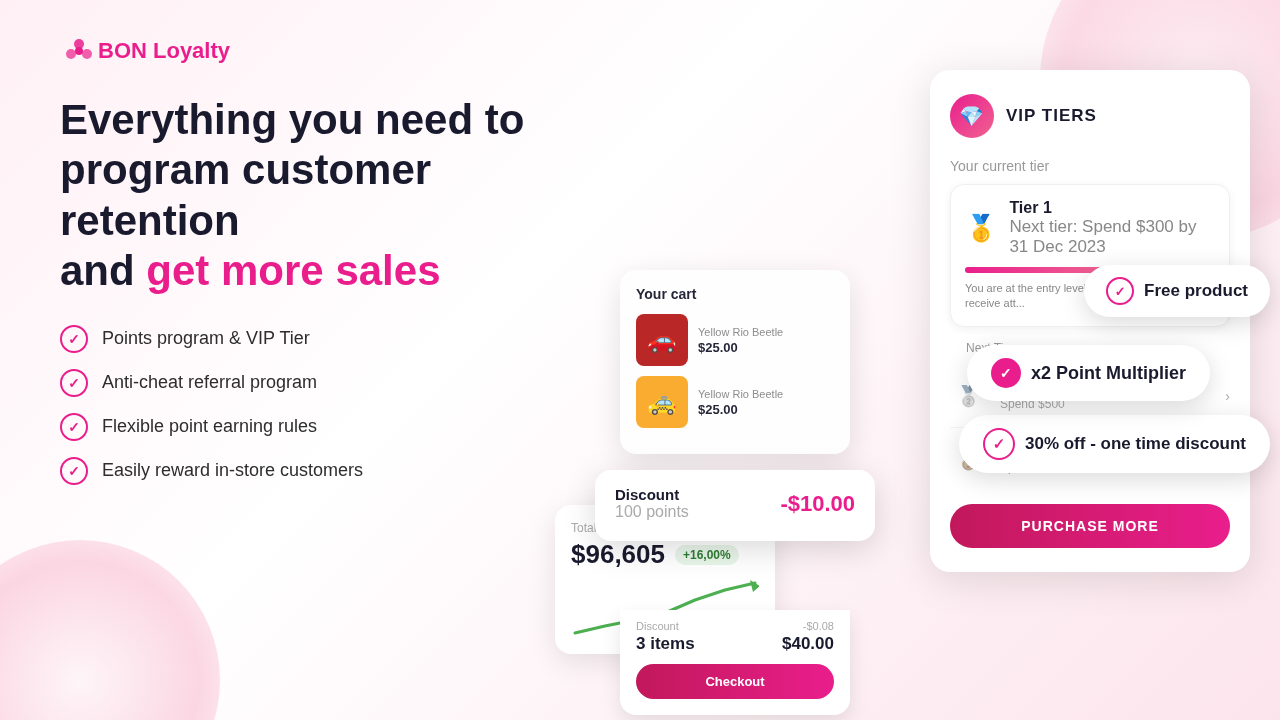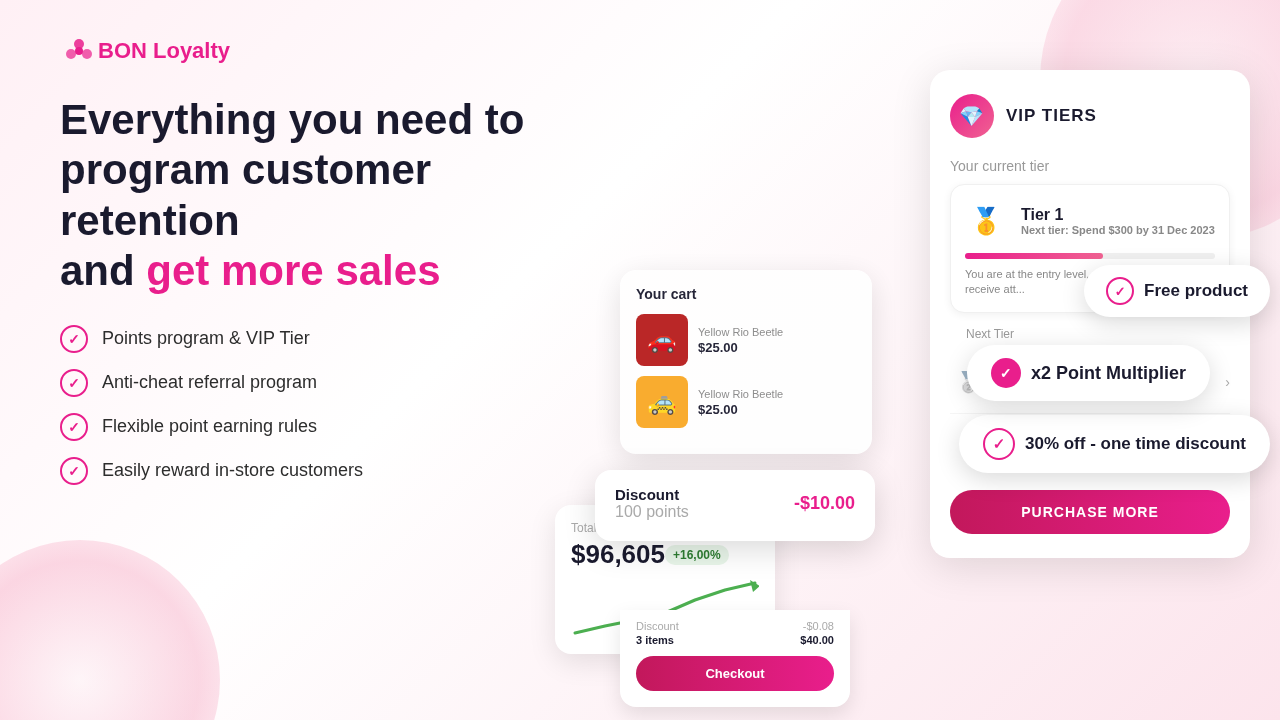--- a/index.html
+++ b/index.html
@@ -169,23 +169,22 @@
       align-items: center;
       justify-content: center;
       font-size: 26px;
     }
     .tier1-info h3 {
       font-size: 16px;
       font-weight: 700;
       color: #1a1a2e;
     }
     .tier1-info p {
-      font-size: 11px;
+      font-size: 17px;
       color: #888;
-      font-weight: bold;
     }
     .tier1-progress {
       width: 100%;
       height: 6px;
       background: #f0f0f0;
       border-radius: 3px;
       margin-bottom: 8px;
     }
     .tier1-progress-bar {
       width: 55%;
@@ -355,21 +354,21 @@
       cursor: pointer;
       margin-top: 14px;
       text-transform: uppercase;
     }
 
     
     .cart-panel {
       position: absolute;
       top: 220px;
       left: 80px;
-      width: 252px;
+      width: 230px;
       background: #fff;
       border-radius: 16px;
       box-shadow: 0 8px 32px rgba(0,0,0,0.12);
       padding: 16px;
       z-index: 8;
       opacity: 0.95;
     }
     .cart-title {
       font-size: 14px;
       font-weight: 700;
@@ -425,21 +424,21 @@
       justify-content: space-between;
       align-items: center;
       margin-bottom: 4px;
     }
     .discount-popup-label {
       font-size: 15px;
       font-weight: 700;
       color: #1a1a2e;
     }
     .discount-popup-amount {
-      font-size: 18px;
+      font-size: 22px;
       font-weight: 800;
       color: #e91e8c;
     }
     .discount-popup-sub {
       font-size: 16px;
       color: #aaa;
     }
 
     
     .revenue-card {
@@ -454,20 +453,21 @@
       z-index: 7;
     }
     .revenue-label {
       font-size: 12px;
       color: #aaa;
       margin-bottom: 4px;
     }
     .revenue-row {
       display: flex;
       align-items: center;
+      gap: 10px;
       margin-bottom: 4px;
     }
     .revenue-amount {
       font-size: 26px;
       font-weight: 800;
       color: #1a1a2e;
     }
     .revenue-badge {
       background: #e8f5e9;
       color: #2e7d32;
@@ -503,21 +503,21 @@
     .checkout-line {
       display: flex;
       justify-content: space-between;
       font-size: 11px;
       color: #aaa;
       margin-bottom: 2px;
     }
     .checkout-total {
       display: flex;
       justify-content: space-between;
-      font-size: 11px;
+      font-size: 17px;
       font-weight: 700;
       color: #1a1a2e;
       margin-bottom: 10px;
     }
     .checkout-btn {
       width: 100%;
       background: linear-gradient(90deg, #c2185b, #e91e8c);
       color: white;
       border: none;
       border-radius: 50px;

